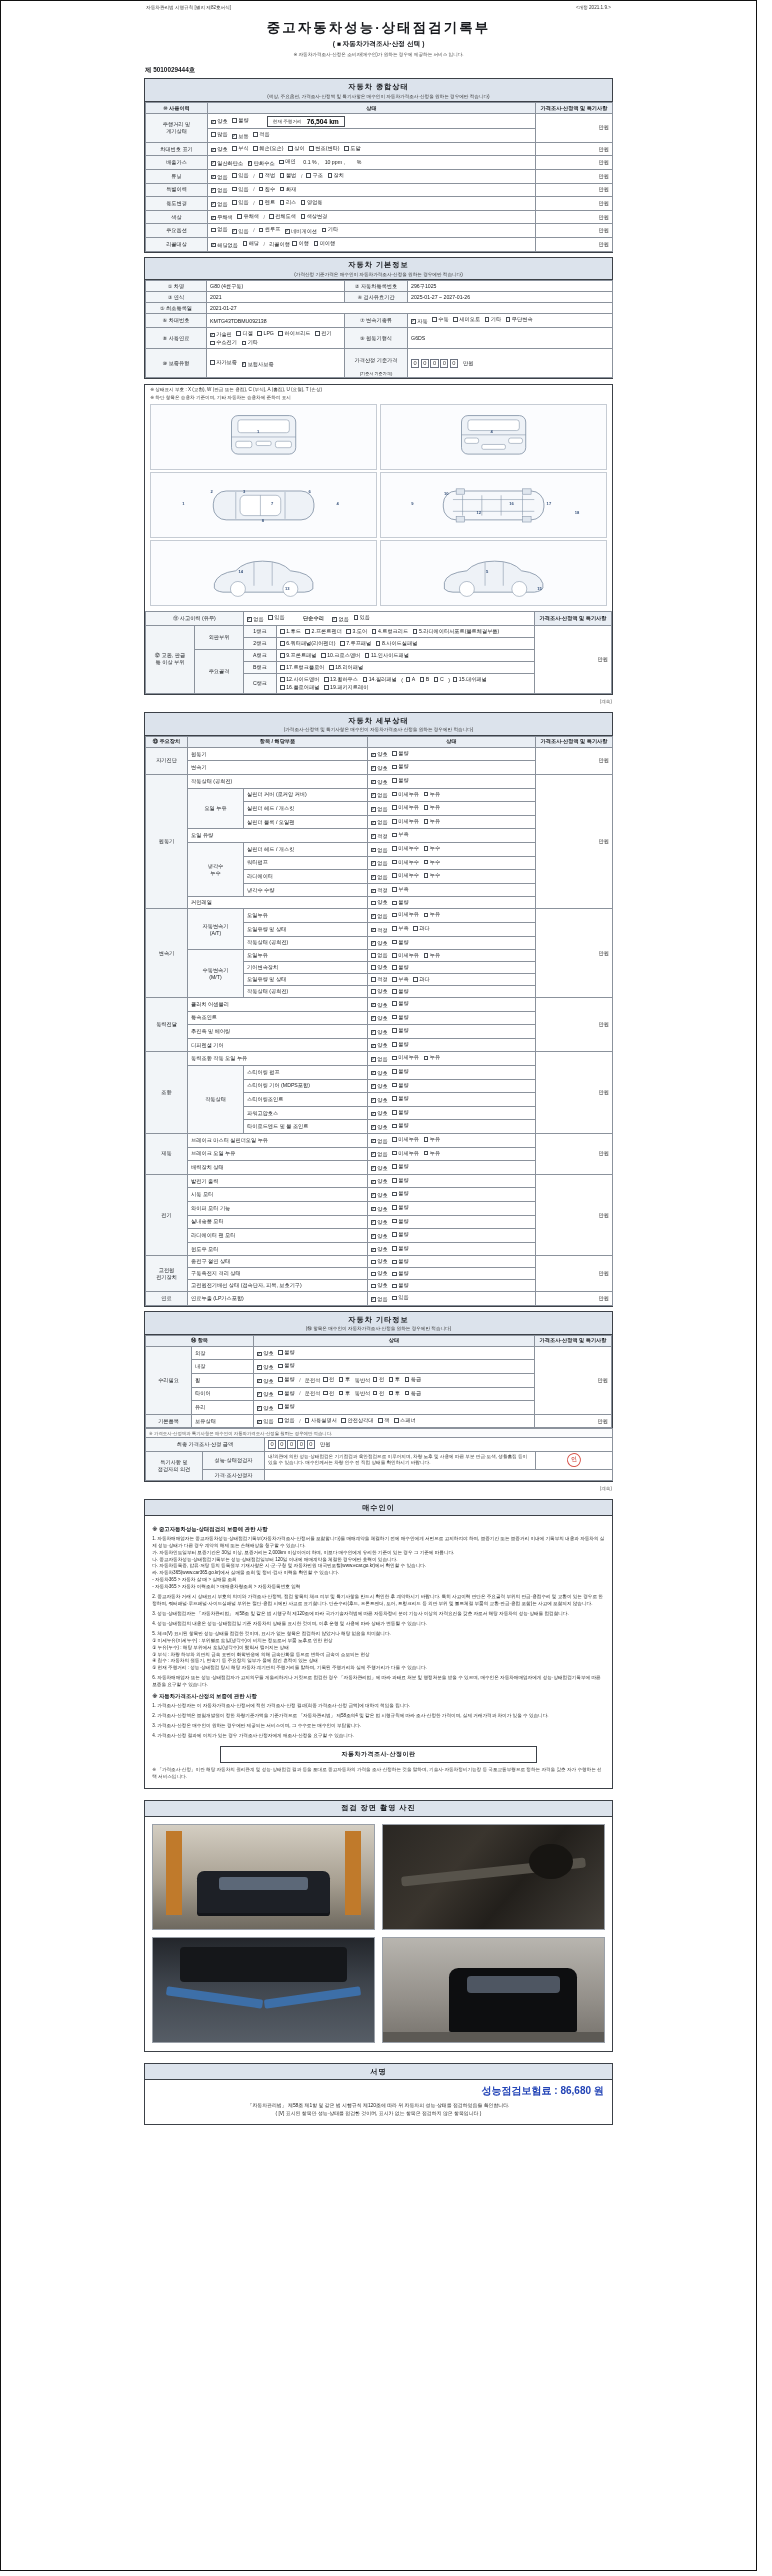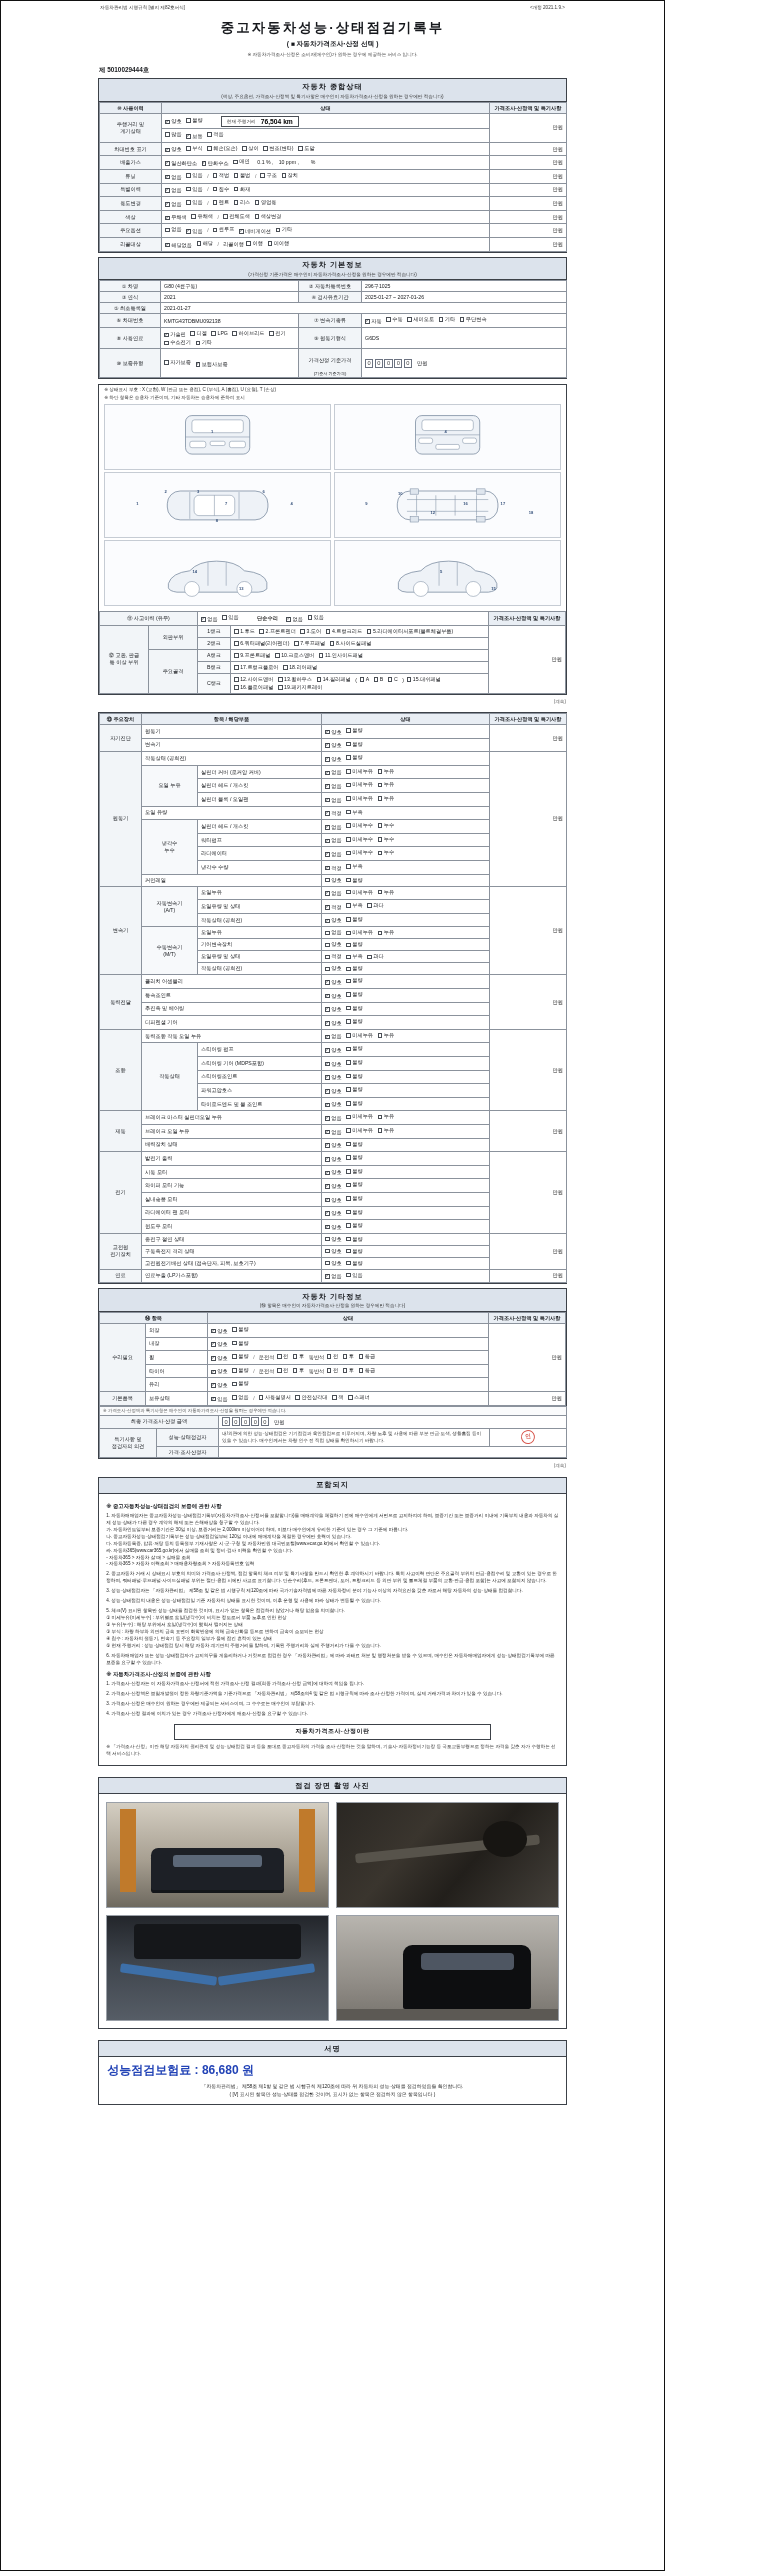--- a/index.html
+++ b/index.html
@@ -1,18 +1,18 @@
 <!DOCTYPE html>
 <html style="font-size:8.2px"><head>
 <meta charset="utf-8">
 <style>
   *{box-sizing:border-box;margin:0;padding:0}
   html,body{background:#ffffff}
   body{width:773px;font-family:"Liberation Sans","DejaVu Sans",sans-serif;color:#16181c}
-  .page{width:665px;min-height:2571px;border:0.5px solid #111;padding:4.1px 0 15.5px}
+  .page{width:757px;min-height:2571px;border:0.5px solid #111;padding:4.1px 0 15.5px}
   .inner{width:469px;margin:0 auto}
   .topline{display:flex;justify-content:space-between;font-size:4.6px;color:#333;padding:0 2.1px;margin-bottom:9.3px}
   .main-title{text-align:center;font-size:13.4px;font-weight:bold;letter-spacing:2.1px}
   .title-sub{text-align:center;font-size:6.7px;font-weight:bold;margin-top:3.1px}
   .title-note{text-align:center;font-size:4.6px;color:#444;margin-top:2.6px}
   .docno{font-size:6.4px;font-weight:bold;margin:9.3px 0 3.1px 1px}
   section.box{border:1px solid #3c4148;margin-bottom:4.1px;background:#fff}
   .cont-mark{text-align:right;font-size:4.6px;color:#555;margin:1px 1px 8.2px}
   .spacer{height:7.2px}
   .sec-head{background:#dce3ec;border-bottom:0.8px solid #3c4148;text-align:center;padding:2.6px 2.1px}
@@ -68,21 +68,21 @@
   .ph3 .ph-art{background:linear-gradient(#23262b 0%,#3f454d 45%,#565d66 100%)}
   .ph3 .arm1,.ph3 .arm2{position:absolute;height:9%;background:#3d6fa8;border-radius:2.1px}
   .ph3 .arm1{top:52%;left:6%;width:44%;transform:rotate(8deg)}
   .ph3 .arm2{top:52%;right:6%;width:44%;transform:rotate(-8deg)}
   .ph3 .floorpan{position:absolute;top:8%;left:12%;width:76%;height:34%;background:#15171a;border-radius:4.1px}
   .ph4 .ph-art{background:linear-gradient(#b8b5af 0%,#938f89 60%,#77736d 100%)}
   .ph4 .car-rear{position:absolute;bottom:10%;right:12%;width:58%;height:62%;background:#0d0e10;border-radius:9.3px 9.3px 2.1px 2.1px}
   .ph4 .rear-glass{position:absolute;bottom:48%;right:20%;width:42%;height:16%;background:#4e5662;border-radius:4.1px}
   .ph4 .floor{position:absolute;bottom:0;left:0;width:100%;height:10%;background:#5c5954}
   .sign-body{padding:4.1px 8.2px 7.2px;position:relative}
-  .fee{color:#2243b6;font-weight:bold;font-size:12px;margin-bottom:4.1px}
+  .fee{text-align:right;color:#2243b6;font-weight:bold;font-size:10px;margin-bottom:4.1px}
   .sign-line{font-size:4.9px;color:#222;text-align:center;margin-top:2.1px}
 </style>
 </head>
 <body>
 
 <div class="page">
   <div class="inner">
 
     <div class="topline">
       <span>자동차관리법 시행규칙 [별지 제82호서식]</span>
@@ -609,20 +609,24 @@
                   <span class="bx"></span>
                   <span class="cl">19.패키지트레이</span>
                 </span></td>
         </tr>
       </tbody>
         </table>
     </section>
     <div class="cont-mark">(계속)</div>
 
     <section class="box">
+      <div class="sec-head">
+        <div class="sec-title">자동차 세부상태</div>
+        <div class="sec-note">(가격조사·산정액 및 특기사항은 매수인이 자동차가격조사·산정을 원하는 경우에만 적습니다)</div>
+      </div>
       <table>
         <colgroup>
             <col style="width:42px">
             <col style="width:56px">
             <col style="width:124px">
             <col style="width:168px">
             <col style="width:77px">
           </colgroup>
         <tbody>
             <tr>
@@ -1289,21 +1293,21 @@
           <td class="gname">가격·조사산정자</td>
           <td class="val opinion-text" colspan="2"></td>
         </tr>
       </tbody>
         </table>
     </section>
     <div class="cont-mark">(계속)</div>
 
     <section class="box">
       <div class="sec-head">
-        <div class="sec-title">포함되지</div>
+        <div class="sec-title">매수인이</div>
       </div>
       <div class="notice-body">
         <div class="nsec-title">※ 중고자동차성능·상태점검의 보증에 관한 사항</div>
         <div>
             <div class="para">1. 자동차매매업자는 중고자동차성능·상태점검기록부(자동차가격조사·산정서를 포함합니다)를 매매계약을 체결하기 전에 매수인에게 서면으로 고지하여야 하며, 보증기간 또는 보증거리 이내에 기록부의 내용과 자동차의 실제 성능·상태가 다른 경우 계약의 해제 또는 손해배상을 청구할 수 있습니다.
 가. 자동차인도일부터 보증기간은 30일 이상, 보증거리는 2,000km 이상이어야 하며, 이보다 매수인에게 유리한 기준이 있는 경우 그 기준에 따릅니다.
 나. 중고자동차성능·상태점검기록부는 성능·상태점검일부터 120일 이내에 매매계약을 체결한 경우에만 효력이 있습니다.
 다. 자동차등록증, 압류·저당 등의 등록원부 기재사항은 시·군·구청 및 자동차민원 대국민포털(www.ecar.go.kr)에서 확인할 수 있습니다.
 라. 자동차365(www.car365.go.kr)에서 실매물 조회 및 정비·검사 이력을 확인할 수 있습니다.
   - 자동차365 &gt; 자동차 살 때 &gt; 실매물 조회

